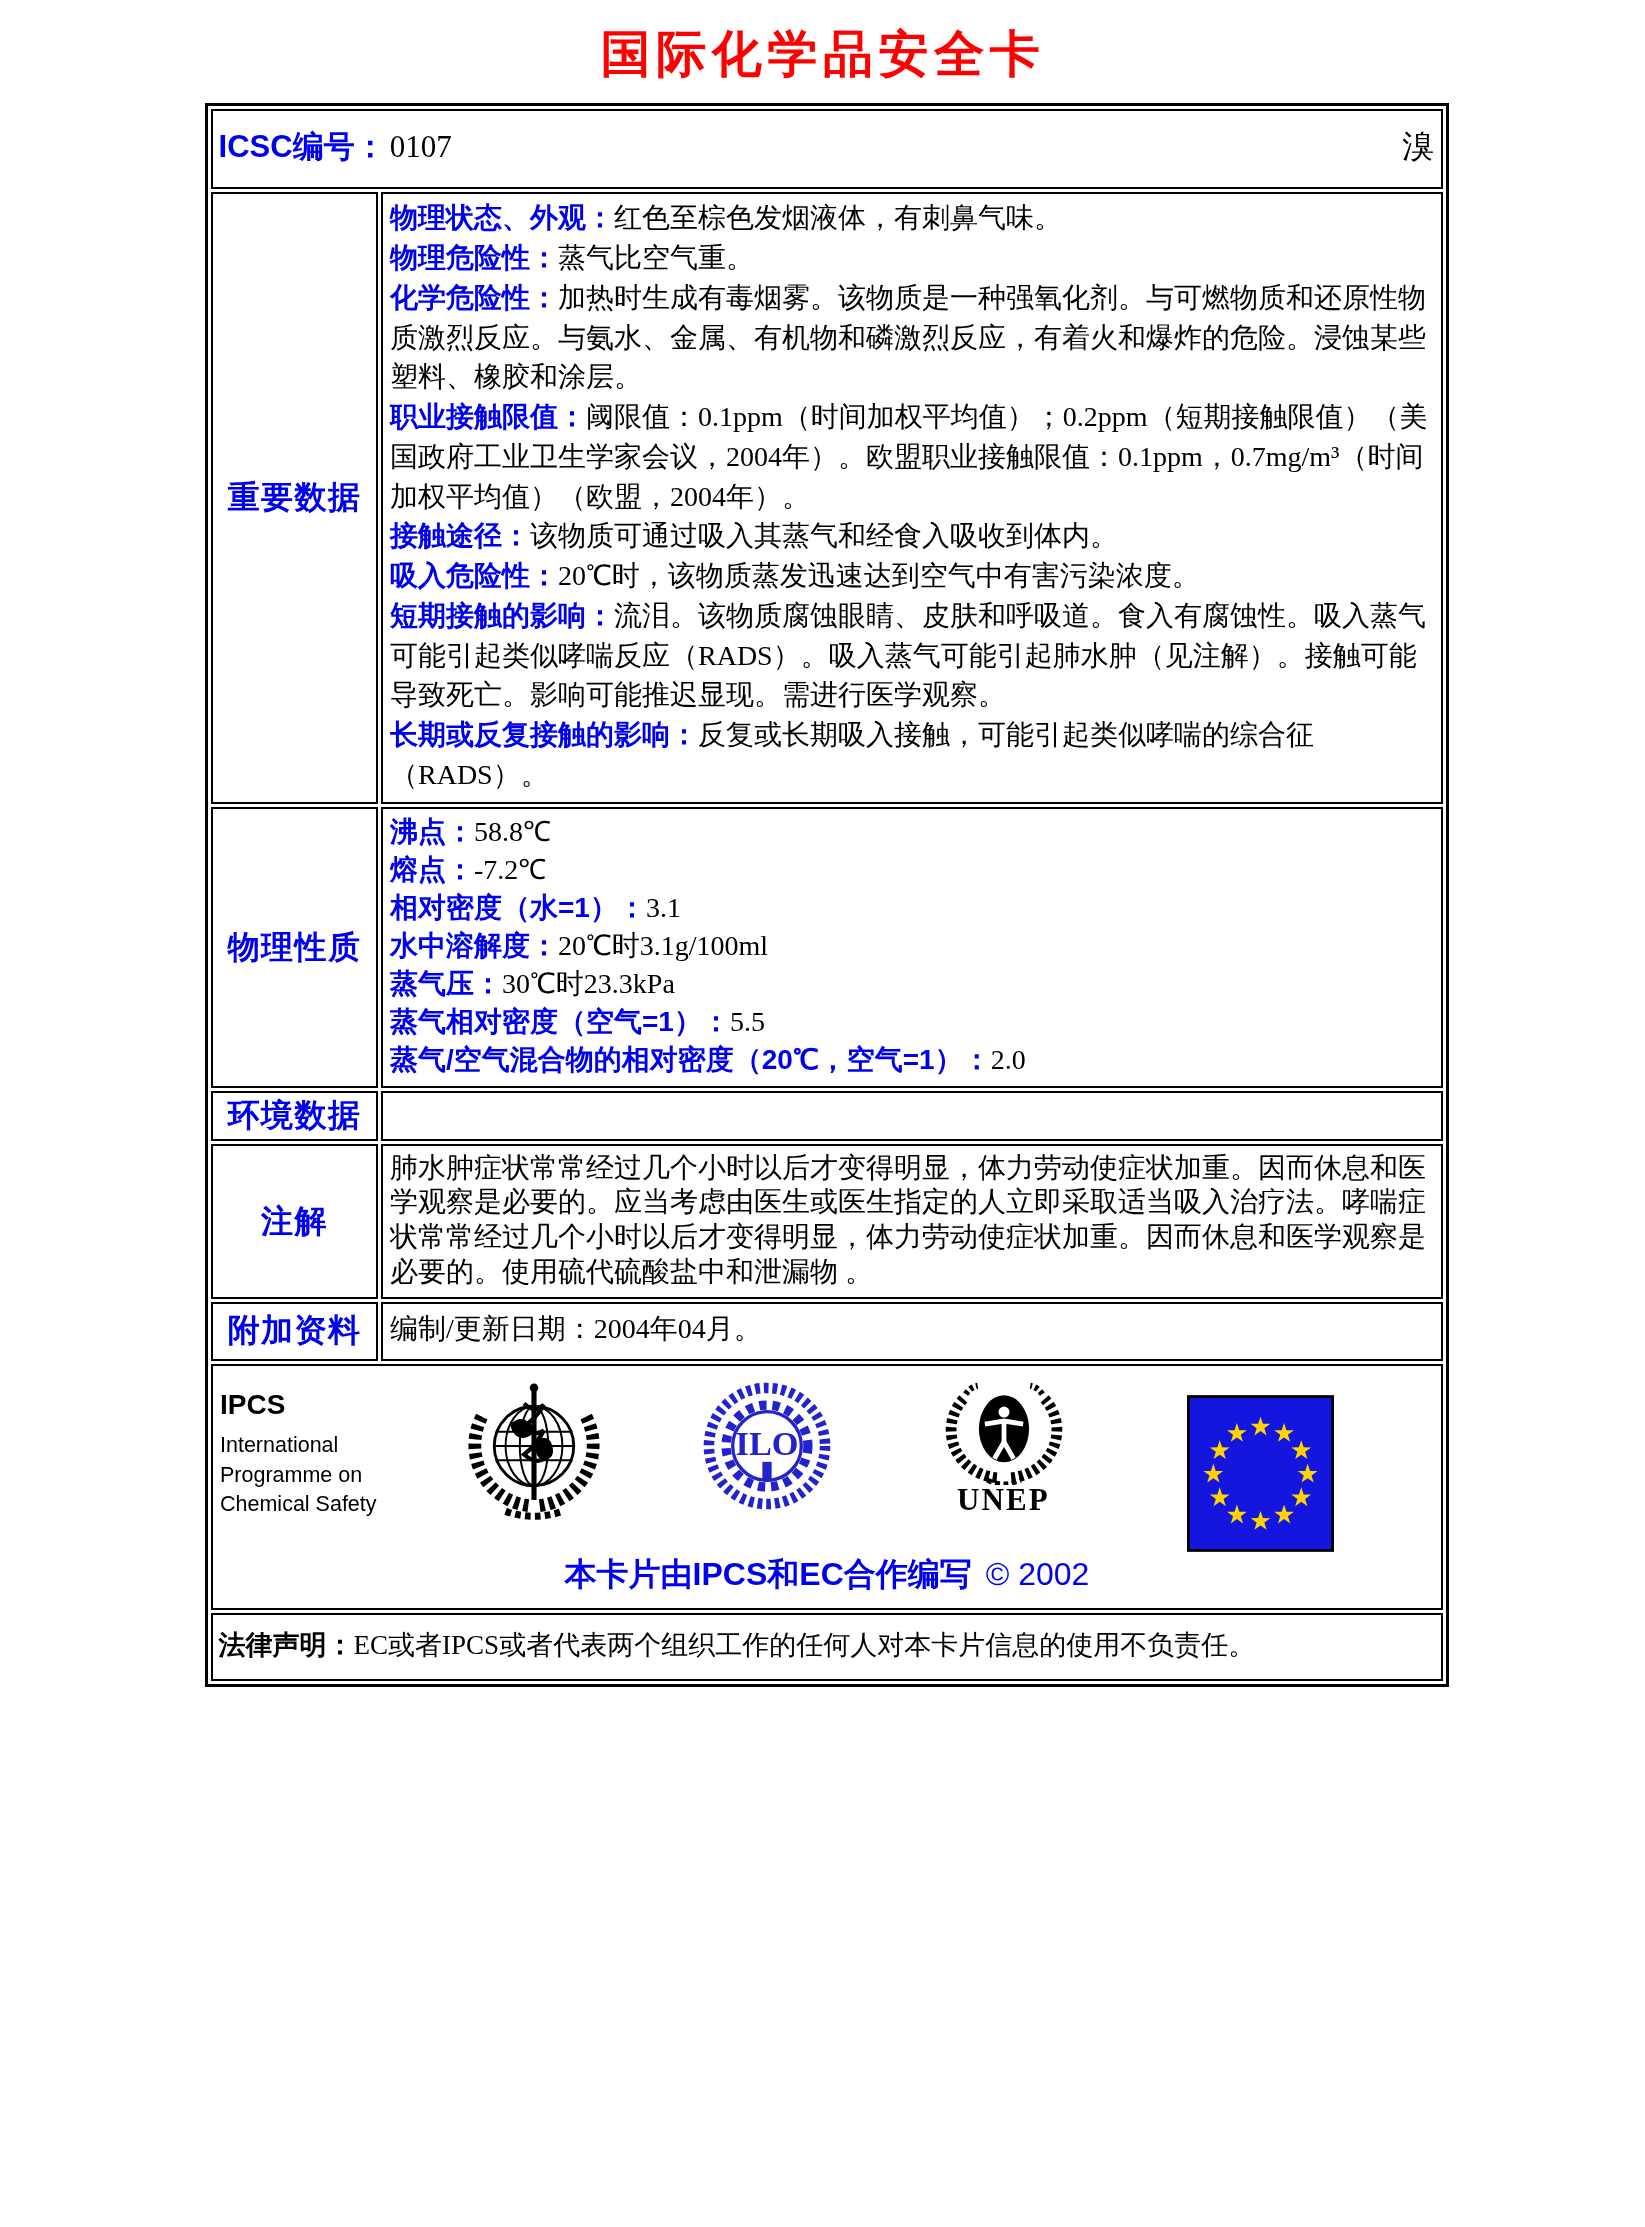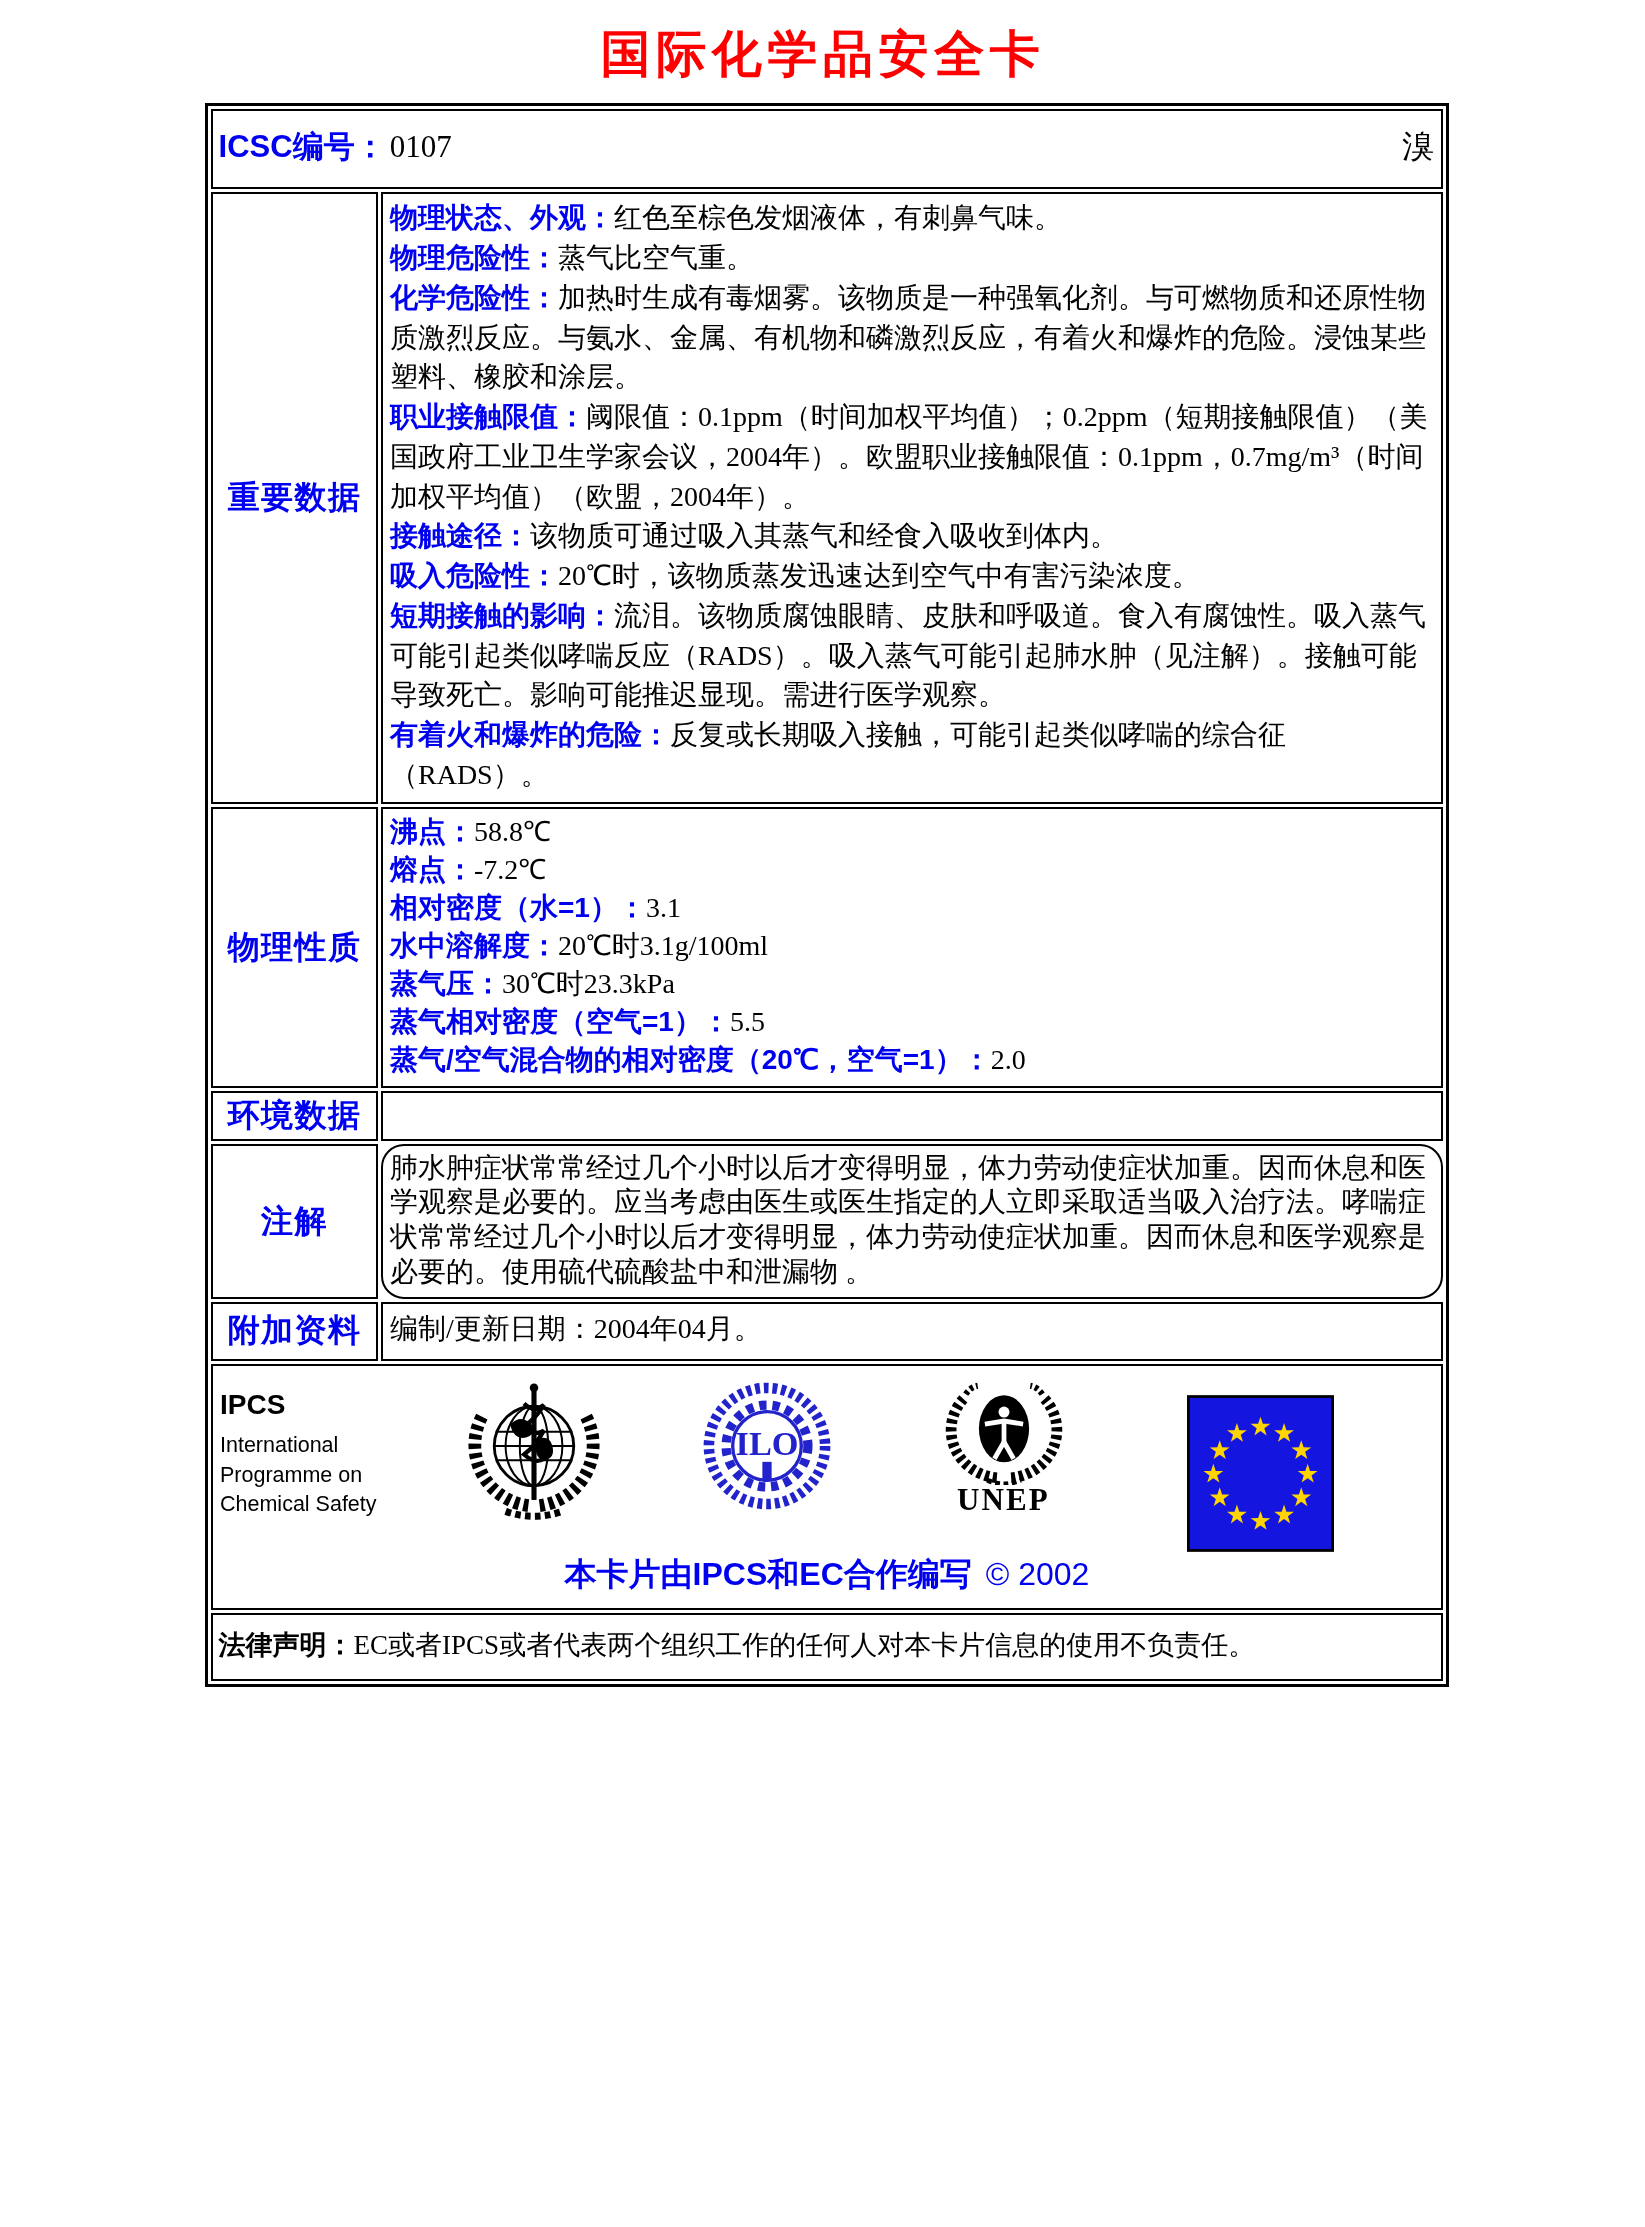--- a/index.html
+++ b/index.html
@@ -36,21 +36,21 @@
     font-weight:bold;font-size:32px;letter-spacing:1.4px;
   }
   
   .content{font-size:28px;line-height:1.42;padding:4.2px 8.3px 7px 7px;}
   .seg{margin:0;}
   .seg-label{
     color:#0000f0;font-family:"Liberation Sans", sans-serif;font-weight:bold;
   }
   .props{min-height:379px;line-height:1.36;}
   .env{min-height:104px;}
-  .notes{line-height:1.24;min-height:202px;border-radius:23px;}
+  .notes{line-height:1.24;min-height:202px;}
   .addl{padding-top:5.6px;padding-bottom:9.7px;}
   
   .logos-cell{padding:0;}
   .logos-wrap{position:relative;height:186px;}
   .ipcs-block{position:absolute;left:7px;top:23.6px;width:209px;}
   .ipcs-acronym{
     font-family:"Liberation Sans", sans-serif;font-weight:bold;
     font-size:28px;color:#000;margin-bottom:9.7px;
   }
   .ipcs-line{
@@ -100,21 +100,21 @@
   <tr>
     <td class="rowlabel">重要数据</td>
     <td class="content">
       <div class="seg"><span class="seg-label">物理状态、外观：</span><span>红色至棕色发烟液体，有刺鼻气味。</span></div>
       <div class="seg"><span class="seg-label">物理危险性：</span><span>蒸气比空气重。</span></div>
       <div class="seg"><span class="seg-label">化学危险性：</span><span>加热时生成有毒烟雾。该物质是一种强氧化剂。与可燃物质和还原性物质激烈反应。与氨水、金属、有机物和磷激烈反应，有着火和爆炸的危险。浸蚀某些塑料、橡胶和涂层。</span></div>
       <div class="seg"><span class="seg-label">职业接触限值：</span><span>阈限值：0.1ppm（时间加权平均值）；0.2ppm（短期接触限值）（美国政府工业卫生学家会议，2004年）。欧盟职业接触限值：0.1ppm，0.7mg/m³（时间加权平均值）（欧盟，2004年）。</span></div>
       <div class="seg"><span class="seg-label">接触途径：</span><span>该物质可通过吸入其蒸气和经食入吸收到体内。</span></div>
       <div class="seg"><span class="seg-label">吸入危险性：</span><span>20℃时，该物质蒸发迅速达到空气中有害污染浓度。</span></div>
       <div class="seg"><span class="seg-label">短期接触的影响：</span><span>流泪。该物质腐蚀眼睛、皮肤和呼吸道。食入有腐蚀性。吸入蒸气可能引起类似哮喘反应（RADS）。吸入蒸气可能引起肺水肿（见注解）。接触可能导致死亡。影响可能推迟显现。需进行医学观察。</span></div>
-      <div class="seg"><span class="seg-label">有着火和爆炸的危险：</span><span>反复或长期吸入接触，可能引起类似哮喘的综合征（RADS）。</span></div>
+      <div class="seg"><span class="seg-label">长期或反复接触的影响：</span><span>反复或长期吸入接触，可能引起类似哮喘的综合征（RADS）。</span></div>
     </td>
   </tr>
 
   <tr>
     <td class="rowlabel">物理性质</td>
     <td class="content props">
       <div class="seg"><span class="seg-label">沸点：</span><span>58.8℃</span></div>
       <div class="seg"><span class="seg-label">熔点：</span><span>-7.2℃</span></div>
       <div class="seg"><span class="seg-label">相对密度（水=1）：</span><span>3.1</span></div>
       <div class="seg"><span class="seg-label">水中溶解度：</span><span>20℃时3.1g/100ml</span></div>

